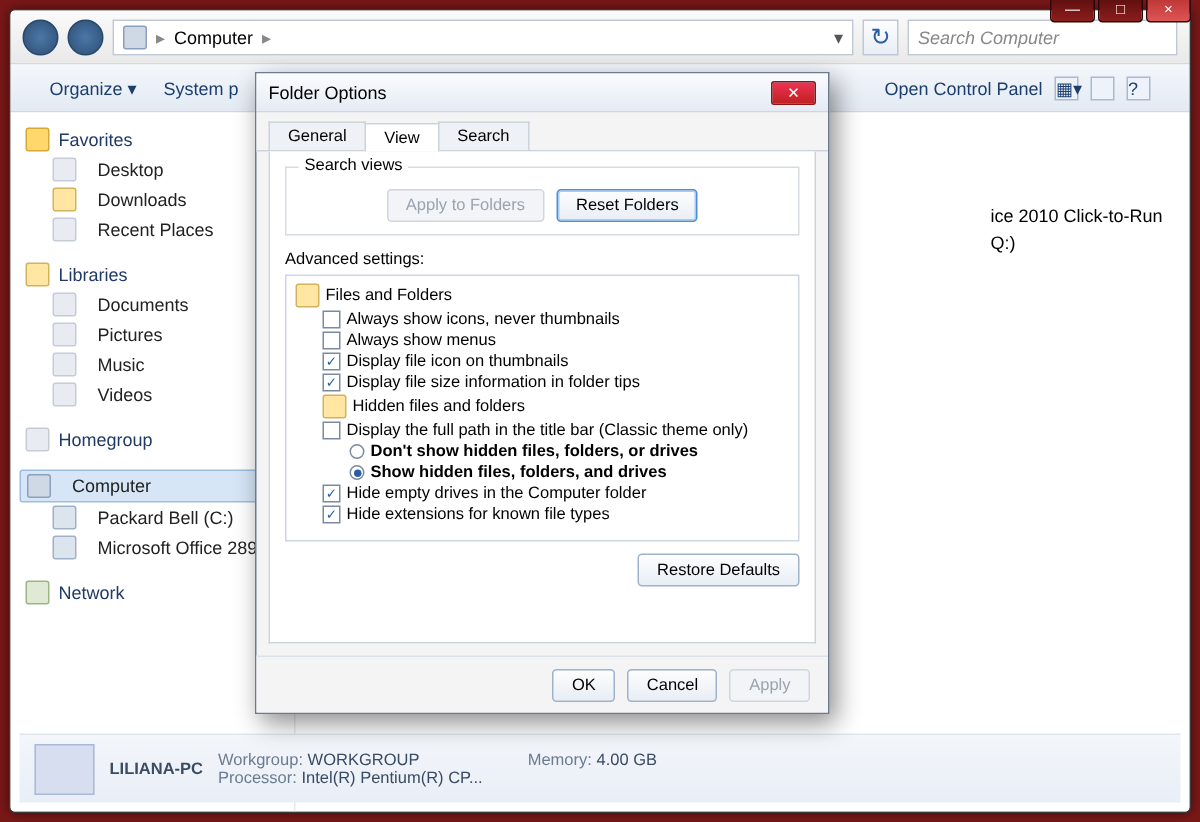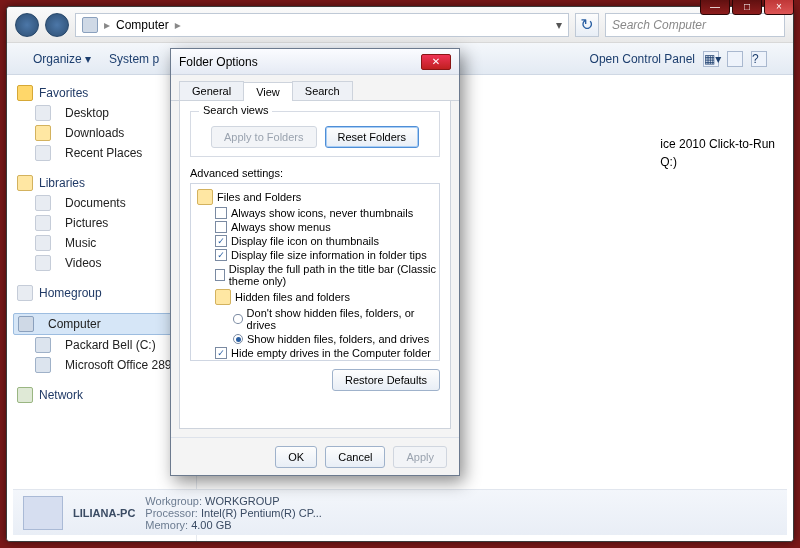--- a/index.html
+++ b/index.html
@@ -26,43 +26,43 @@
   .sb-item.sel{background:#d6e6f7;border:1px solid #9dbde0;border-radius:2px;}
   .ic{width:16px;height:16px;display:inline-block;background:#e8ecf2;border:1px solid #c5ccd8;border-radius:2px;}
   .ic.star{background:#ffd76a;border-color:#d6a836;}
   .ic.folder{background:#ffe7a3;border-color:#d3b25e;}
   .ic.drive{background:#dce4ee;border-color:#9fb1c8;}
   .ic.pc{background:#cfd9e6;border-color:#8aa0bd;}
   .ic.net{background:#dfe9d6;border-color:#9ab682;}
   .main{flex:1;padding:10px 14px;position:relative;}
   .details{position:absolute;left:6px;right:6px;bottom:6px;height:46px;border-top:1px solid #e1e6ee;background:linear-gradient(#f3f6fb,#e9eef6);display:flex;align-items:center;padding:4px 10px;font-size:11px;color:#3a4b63;gap:10px;}
   .details .pcico{width:40px;height:34px;background:#d6def0;border:1px solid #aabad6;}
-  .details .cols{display:flex;flex-direction:column;}
+  .details .cols{display:flex;gap:30px;}
   
-  .dialog{position:absolute;left:170px;top:48px;width:290px;height:428px;background:#f4f4f4;border:1px solid #6c7a8e;box-shadow:4px 6px 16px rgba(0,0,0,.45);display:flex;flex-direction:column;z-index:50;}
+  .dialog{position:absolute;left:170px;top:48px;width:383px;height:428px;background:#f4f4f4;border:1px solid #6c7a8e;box-shadow:4px 6px 16px rgba(0,0,0,.45);display:flex;flex-direction:column;z-index:50;}
   .dlg-title{height:26px;background:linear-gradient(#fbfcff,#e5eaf4);border-bottom:1px solid #cfd6e2;display:flex;align-items:center;padding:0 8px;font-size:12px;}
   .dlg-title .x{margin-left:auto;width:30px;height:16px;background:linear-gradient(#e35,#c02020);border:1px solid #8a1515;color:#fff;display:flex;align-items:center;justify-content:center;font-size:10px;border-radius:2px;cursor:pointer;}
   .tabs{display:flex;padding:6px 8px 0;gap:0;font-size:11px;border-bottom:1px solid #cdd3dc;background:#f4f4f4;}
   .tab{padding:3px 12px;border:1px solid #cdd3dc;border-bottom:none;background:#eef1f6;margin-right:-1px;cursor:pointer;}
   .tab.active{background:#fff;position:relative;top:1px;}
   .dlg-body{flex:1;background:#fff;margin:0 8px 8px;border:1px solid #cdd3dc;border-top:none;padding:10px;font-size:11px;overflow:hidden;}
   .groupbox{border:1px solid #d6dbe4;padding:8px;margin-bottom:10px;position:relative;}
   .groupbox .legend{position:absolute;top:-8px;left:8px;background:#fff;padding:0 4px;font-size:11px;}
   .fv-row{display:flex;gap:8px;align-items:flex-start;}
   .fv-ic{width:36px;height:36px;background:#f7e9bb;border:1px solid #d6bd74;}
   .fv-txt{flex:1;font-size:11px;line-height:1.3;}
   .btnrow{display:flex;gap:8px;justify-content:center;margin-top:6px;}
   .btn{height:22px;padding:0 12px;border:1px solid #9fb2cb;background:linear-gradient(#fdfdfd,#e8eef6);font-size:11px;border-radius:3px;cursor:pointer;display:flex;align-items:center;}
   .btn.disabled{color:#9aa3af;border-color:#d0d6df;background:#f2f4f7;}
   .btn.hl{border-color:#4f8ed6;box-shadow:0 0 0 1px #a7cdf5 inset;}
   .adv-label{margin:4px 0;}
   .tree{height:178px;border:1px solid #cfd6e2;background:#fff;overflow-y:scroll;padding:4px 2px;}
   .tn{display:flex;align-items:center;gap:4px;padding:1px 0 1px 4px;}
   .tn.ind1{padding-left:22px;}
-  .tn.ind2{padding-left:40px;}
+  .tn.ind2{padding-left:40px;font-weight:bold;}
   .chk{width:12px;height:12px;border:1px solid #7a8aa2;background:#fff;display:inline-flex;align-items:center;justify-content:center;font-size:9px;color:#2a5fa2;}
   .radio{width:10px;height:10px;border:1px solid #7a8aa2;border-radius:50%;display:inline-flex;align-items:center;justify-content:center;}
   .radio .dot{width:5px;height:5px;border-radius:50%;background:#2a5fa2;}
   .dlg-foot{height:38px;display:flex;align-items:center;justify-content:flex-end;padding:0 12px;gap:8px;border-top:1px solid #dde2ea;background:#f4f4f4;}
   .bpanel{display:flex;justify-content:flex-end;margin-top:8px;}
   .mi{font-size:12px;display:flex;align-items:center;gap:8px;padding:2px 0;}
 </style>
 </head>
 <body>
 
@@ -241,26 +241,26 @@
         </div>
       <div class="tn ind1">
           <span class="chk">✓</span>
           <span>Display file icon on thumbnails</span>
         </div>
       <div class="tn ind1">
           <span class="chk">✓</span>
           <span>Display file size information in folder tips</span>
         </div>
       <div class="tn ind1">
+          <span class="ic folder"></span>
+          <span>Hidden files and folders</span>
+        </div>
+      <div class="tn ind1">
           <span class="chk"></span>
           <span>Display the full path in the title bar (Classic theme only)</span>
-        </div>
-      <div class="tn ind1">
-          <span class="ic folder"></span>
-          <span>Hidden files and folders</span>
         </div>
       <div class="tn ind2">
           <span class="radio"></span>
           <span>Don't show hidden files, folders, or drives</span>
         </div>
       <div class="tn ind2">
           <span class="radio">
             <span class="dot"></span>
           </span>
           <span>Show hidden files, folders, and drives</span>

